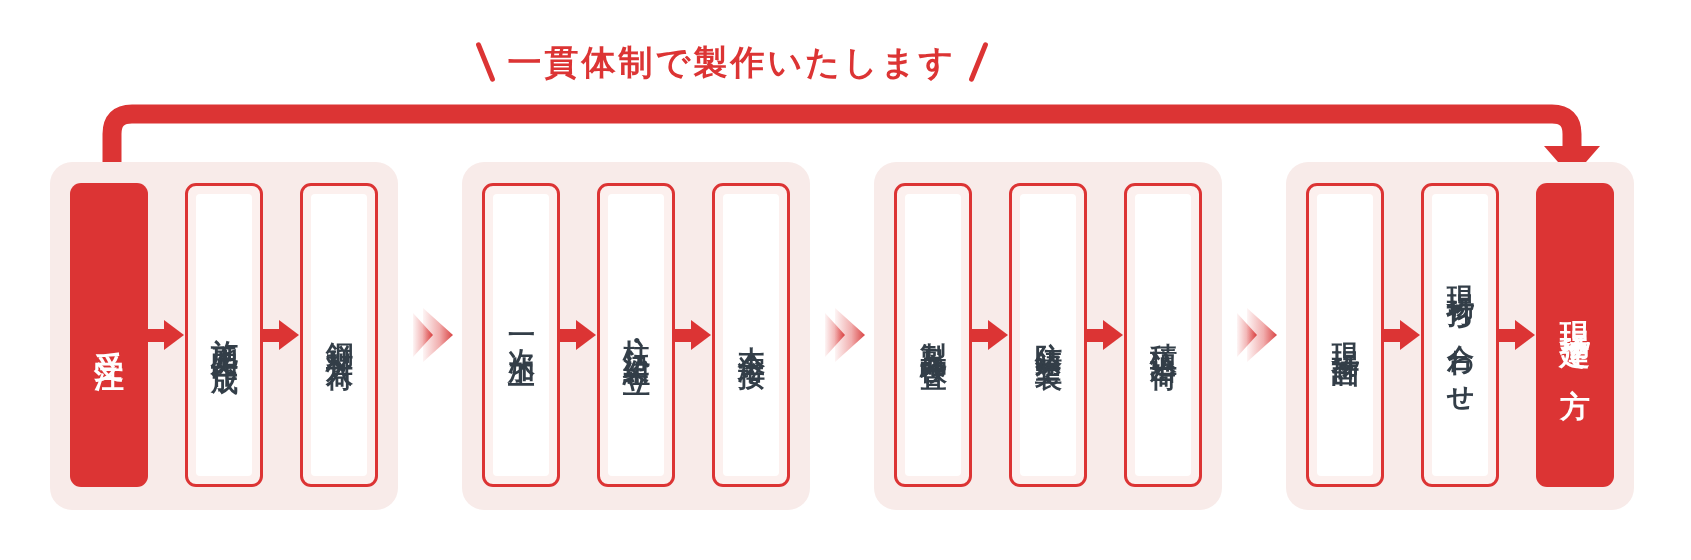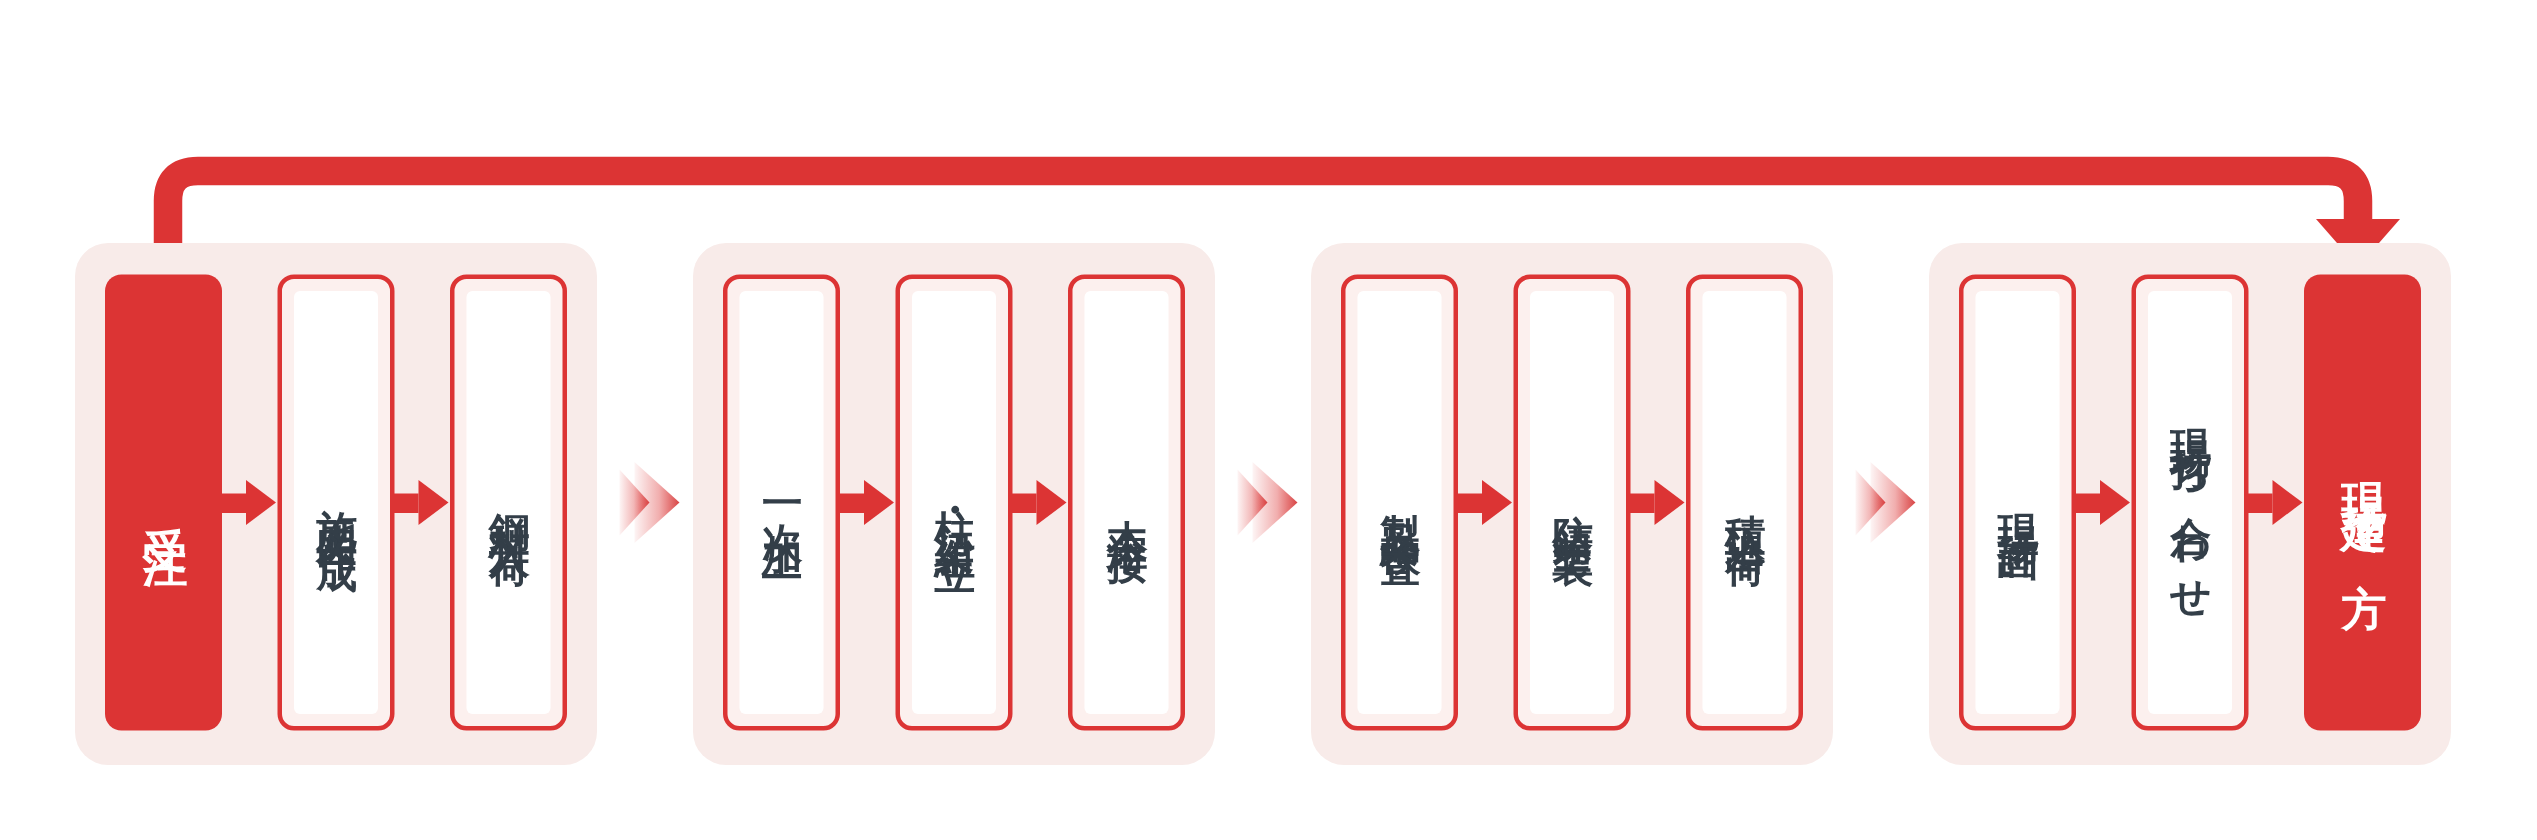--- a/index.html
+++ b/index.html
@@ -89,20 +89,25 @@
 </head>
 <body>
 
 <div class="canvas">
 
   <svg class="connector" viewBox="0 0 1691 560" xmlns="http://www.w3.org/2000/svg">
     <path d="M112,192 V134 Q112,114 132,114 H1552 Q1572,114 1572,134 V148" fill="none" stroke="#dc3434" stroke-width="19"></path>
     <polygon points="1544,146 1600,146 1572,178" fill="#dc3434"></polygon>
   </svg>
 
+  <div class="title-wrap">
+    <span class="slash slash-left"></span>
+    <span class="title-text">一貫体制で製作いたします</span>
+    <span class="slash slash-right"></span>
+  </div>
 
   <div class="group group-1">
     <div class="step accent pos-1">
       <span class="v-label">受注</span>
     </div>
     <div class="h-arrow a-1">
       <span class="h-arrow-tail"></span>
         <span class="h-arrow-head"></span>
     </div>
     <div class="step normal pos-2">

